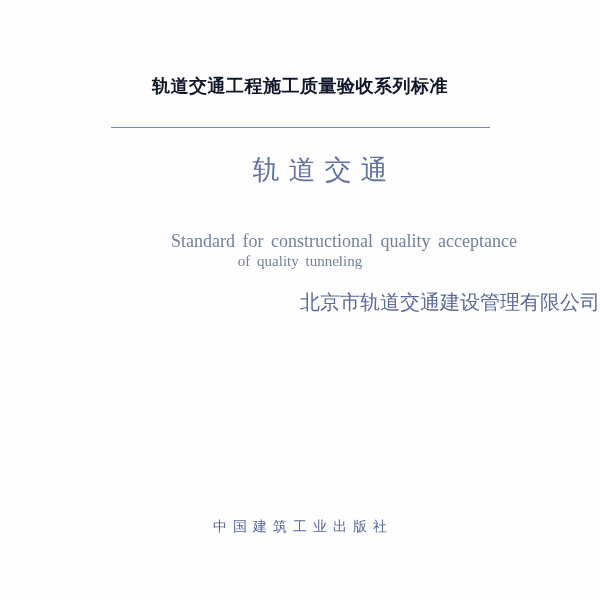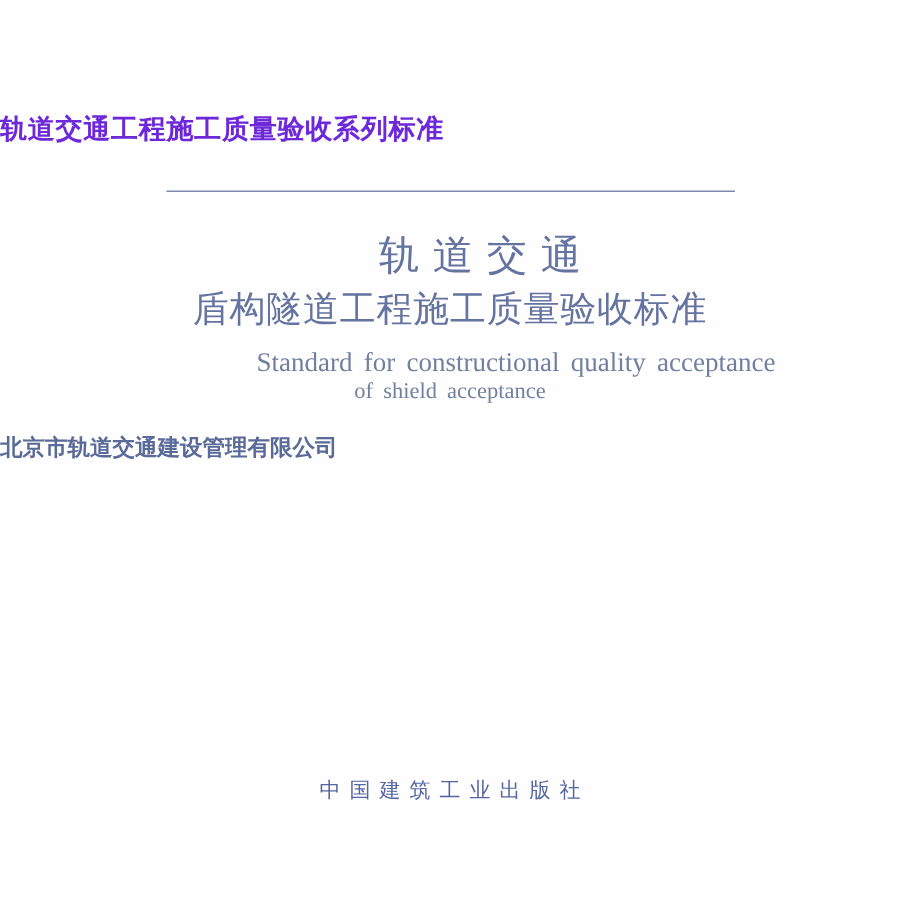--- a/index.html
+++ b/index.html
@@ -13,24 +13,25 @@
     height: 600px;
     background: #fefefe;
     overflow: hidden;
     font-family: "Liberation Serif", serif;
   }
   .series-title {
     position: absolute;
     top: 74px;
     left: 0;
     width: 100%;
+    text-align: center;
     font-size: 18px;
     font-weight: bold;
     letter-spacing: 0.5px;
-    color: #6d28d9;
+    color: #0f172a;
   }
   .divider {
     position: absolute;
     top: 127px;
     left: 111px;
     width: 379px;
     height: 1px;
     background: #7e88ad;
   }
   .title-cn-1 {
@@ -74,25 +75,24 @@
     text-align: center;
     font-size: 15px;
     word-spacing: 3px;
     color: #71809f;
   }
   .issuer {
     position: absolute;
     top: 289px;
     left: 0;
     width: 100%;
-    text-align: left;
-    font-size: 15px;
+    text-align: right;
+    font-size: 20px;
     letter-spacing: 0px;
     color: #5a6b99;
-    font-weight: bold;
   }
   .publisher {
     position: absolute;
     top: 518px;
     left: 0;
     width: 100%;
     text-align: center;
     font-size: 14px;
     letter-spacing: 6px;
     text-indent: 6px;
@@ -102,22 +102,21 @@
 </head>
 <body>
 
 <div class="page">
   <div class="series-title">轨道交通工程施工质量验收系列标准</div>
 
   <div class="divider"></div>
 
   <div class="title-cn-1">轨道交通</div>
 
-  <div class="title-cn-2">盾构隧道工程施工质量验收标准</div>
 
   <div class="title-en-1">Standard for constructional quality acceptance</div>
 
-  <div class="title-en-2">of shield acceptance</div>
+  <div class="title-en-2">of quality tunneling</div>
 
   <div class="issuer">北京市轨道交通建设管理有限公司</div>
 
   <div class="publisher">中国建筑工业出版社</div>
 </div>
 
 </body></html>

